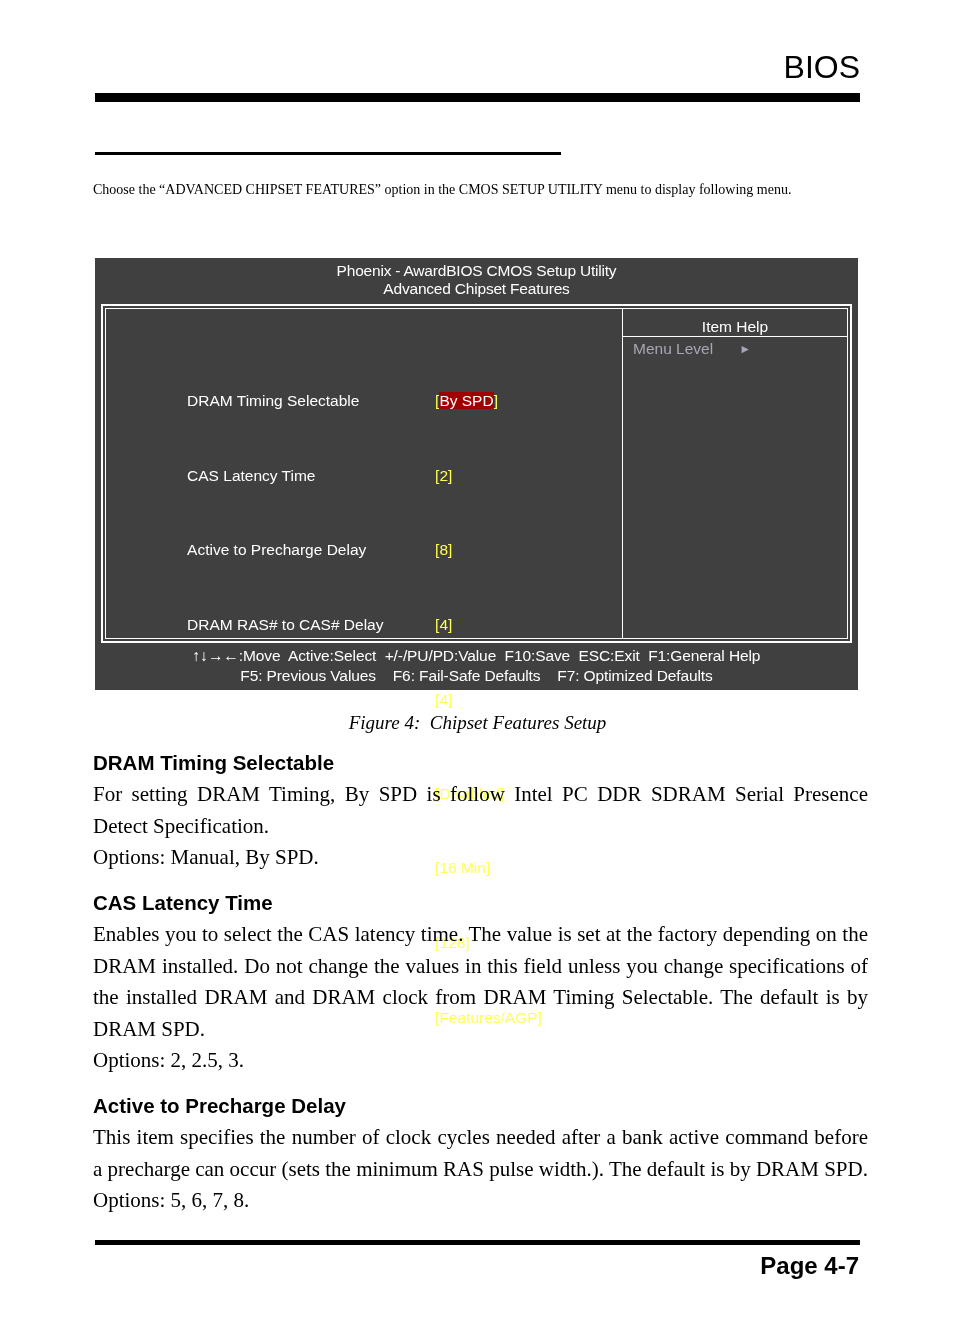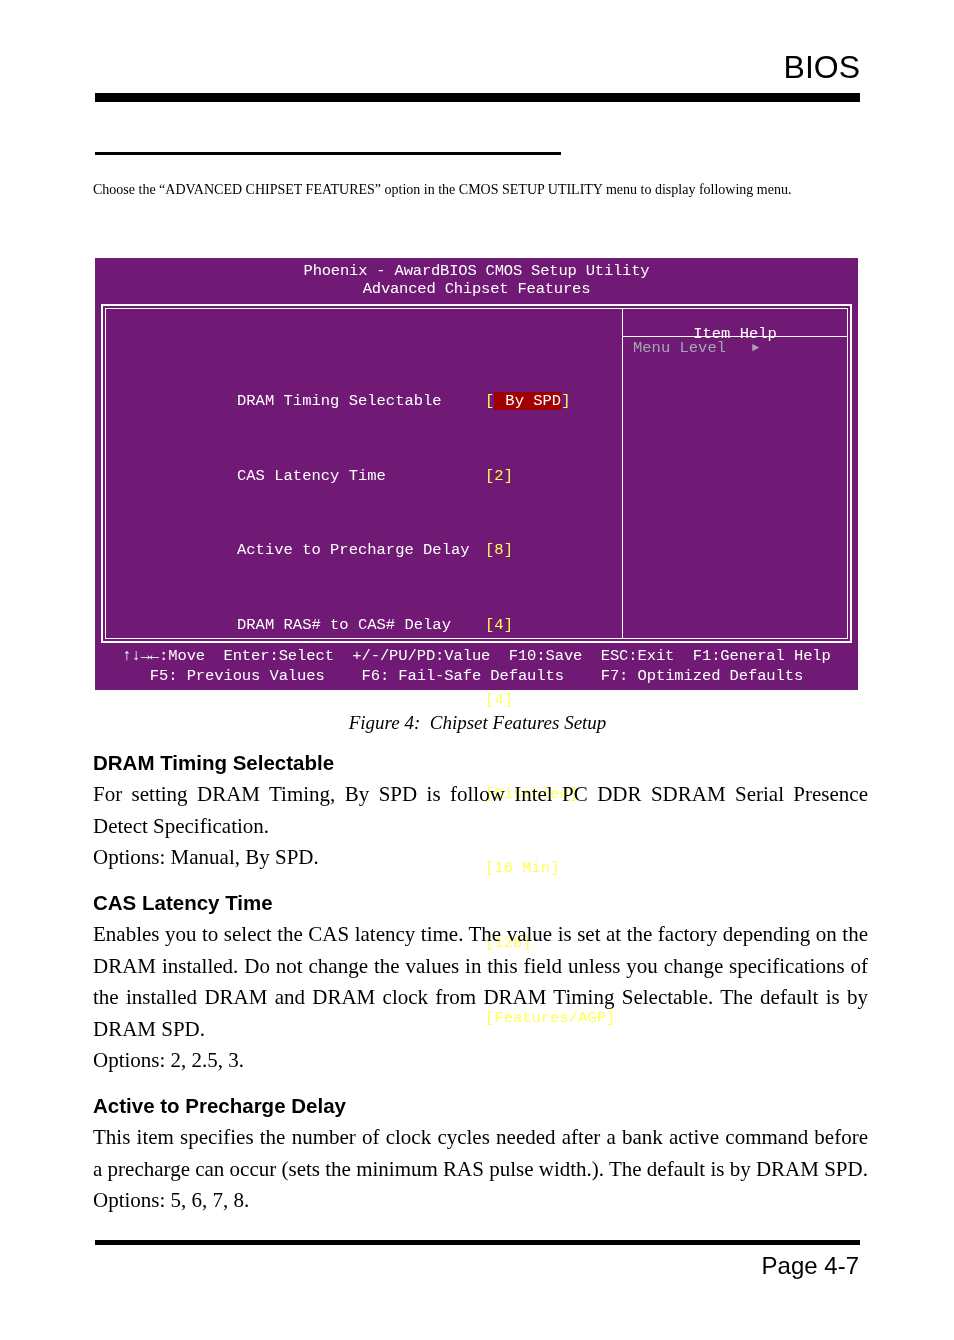--- a/index.html
+++ b/index.html
@@ -62,22 +62,22 @@
     text-align: left;
   }
 
   
   .bios {
     position: absolute;
     left: 95px;
     top: 258px;
     width: 763px;
     height: 432px;
-    background: #701a75;
-    font-family: Liberation Mono, monospace;
+    background: #404040;
+    font-family: Liberation Sans, sans-serif;
     color: #ffffff;
     box-sizing: border-box;
   }
   .bios-title {
     position: absolute;
     left: 0;
     top: 4px;
     width: 100%;
     text-align: center;
     font-size: 15.5px;
@@ -150,28 +150,27 @@
   .bios-value {
     color: #ffff55;
     white-space: pre;
   }
   .bios-value.sel {
     color: #ffff55;
   }
   .bios-value.sel .hl {
     background: #a00000;
     color: #ffffff;
-    padding-left: 11px;
   }
 
   
   .help-head {
     position: absolute;
     left: 517px;
-    top: 12px;
+    top: 4px;
     right: 0;
     height: 27px;
     text-align: center;
     font-size: 15.5px;
     line-height: 27px;
     white-space: pre;
   }
   .help-head-rule {
     position: absolute;
     left: 517px;
@@ -257,21 +256,21 @@
     top: 1240px;
     width: 765px;
     height: 5px;
     background: #000000;
   }
   .footer-page {
     position: absolute;
     right: 95px;
     top: 1252px;
     font-family: "Liberation Sans", sans-serif;
-    font-weight: normal;
+    font-weight: bold;
     font-size: 24px;
     line-height: 28px;
     white-space: pre;
   }
 </style>
 </head>
 <body>
 
 <div class="page-header">
   <div class="header-title">BIOS</div>
@@ -333,21 +332,21 @@
       </div>
 
       <div class="help-head">Item Help</div>
       <div class="help-head-rule"></div>
       <div class="help-body"><span>Menu Level</span><span class="help-arrow">►</span></div>
 
     </div>
   </div>
 
   <div class="bios-foot">
-    <div class="bios-foot-line">↑↓→←:Move  Enter:Select  +/-/PU/PD:Value  F10:Save  ESC:Exit  F1:General Help</div>
+    <div class="bios-foot-line">↑↓→←:Move  Active:Select  +/-/PU/PD:Value  F10:Save  ESC:Exit  F1:General Help</div>
     <div class="bios-foot-line">F5: Previous Values    F6: Fail-Safe Defaults    F7: Optimized Defaults</div>
   </div>
 
 </div>
 
 <div class="figure-caption">Figure 4:  Chipset Features Setup</div>
 
 <div class="section" id="section-dram">
   <h3 class="sec-head">DRAM Timing Selectable</h3>
   <p class="sec-para">For setting DRAM Timing, By SPD is follow Intel PC DDR SDRAM Serial Presence Detect Specification.</p>

